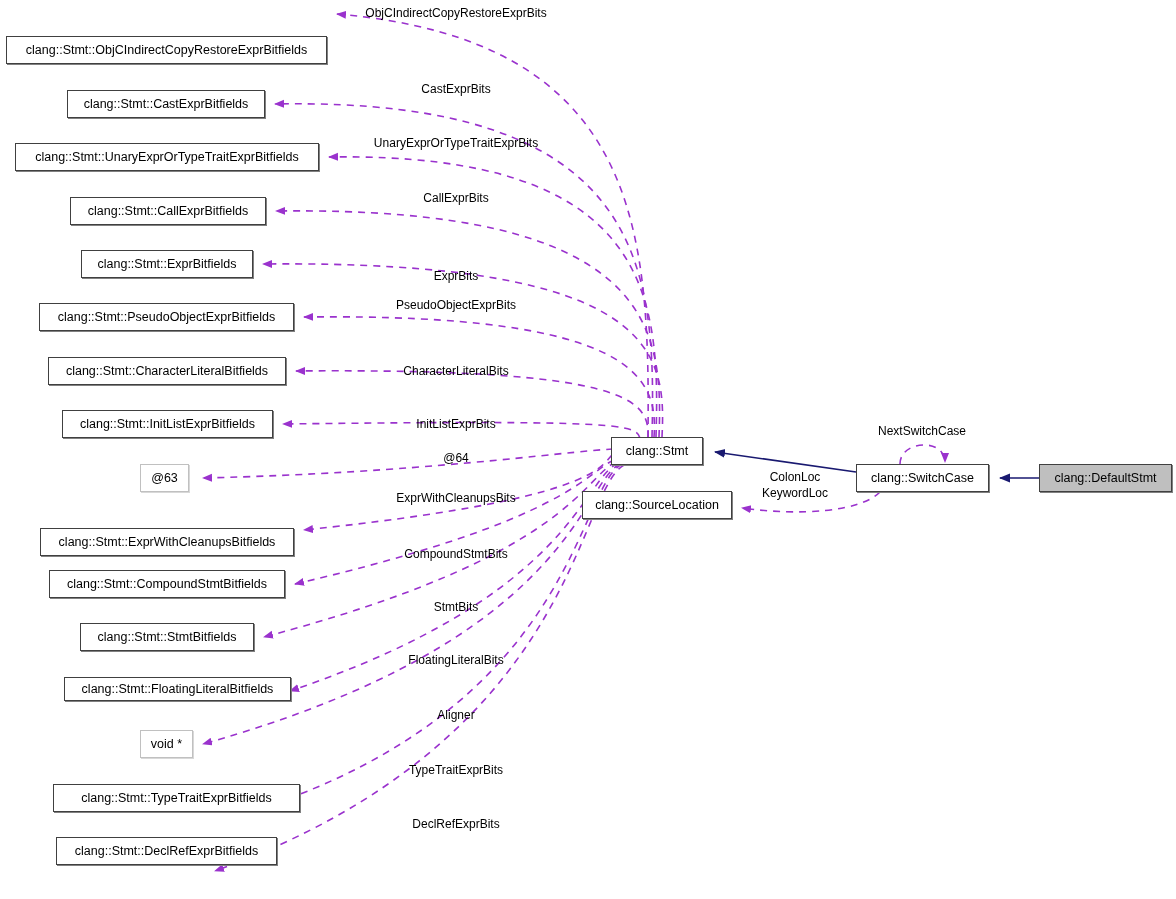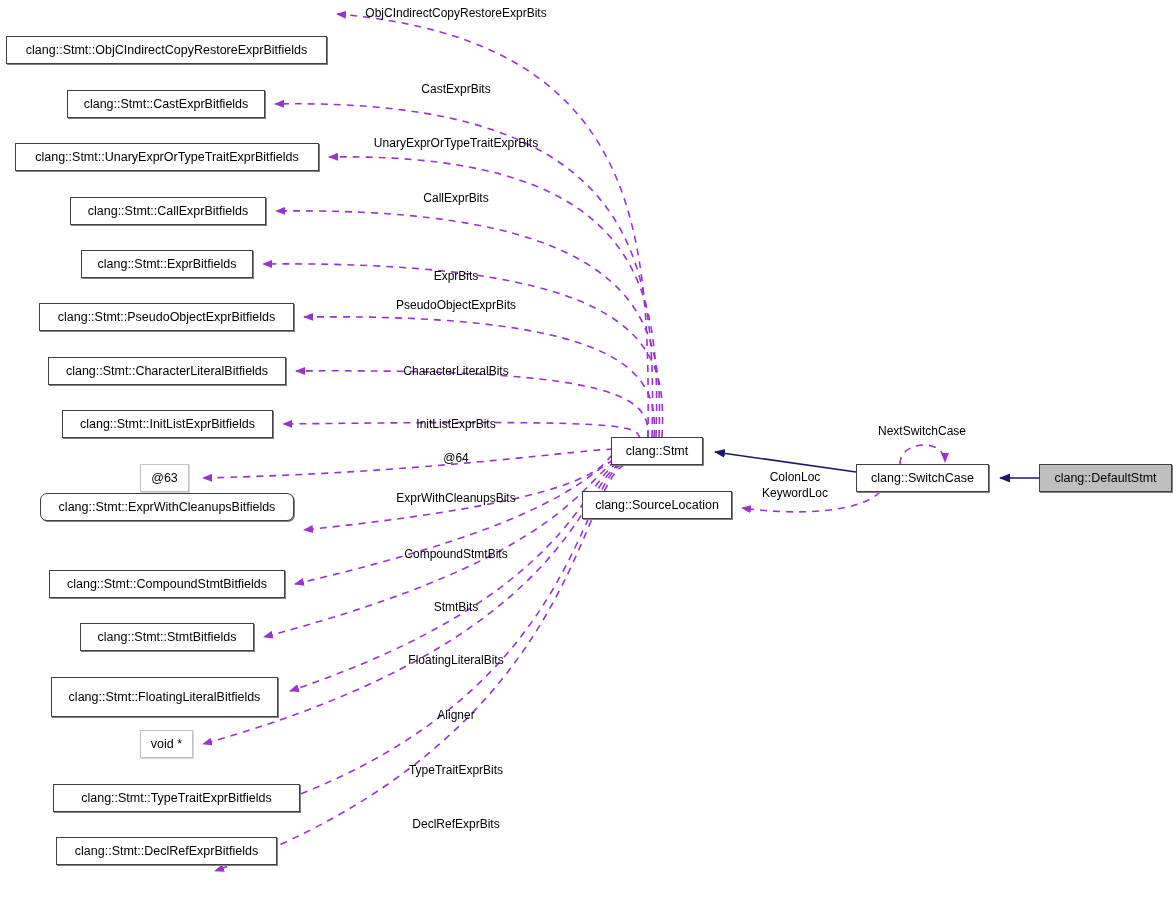--- a/index.html
+++ b/index.html
@@ -84,30 +84,30 @@
     </div>
     <div class="node-box" style="left: 48px; top: 357px; width: 238px; height: 28px;">
       <span>clang::Stmt::CharacterLiteralBitfields</span>
     </div>
     <div class="node-box" style="left: 62px; top: 410px; width: 211px; height: 28px;">
       <span>clang::Stmt::InitListExprBitfields</span>
     </div>
     <div class="node-box light" style="left: 140px; top: 464px; width: 49px; height: 28px;">
       <span>@63</span>
     </div>
-    <div class="node-box" style="left: 40px; top: 493px; width: 254px; height: 28px; border-radius: 7px;">
+    <div class="node-box" style="left: 40px; top: 528px; width: 254px; height: 28px;">
       <span>clang::Stmt::ExprWithCleanupsBitfields</span>
     </div>
     <div class="node-box" style="left: 49px; top: 570px; width: 236px; height: 28px;">
       <span>clang::Stmt::CompoundStmtBitfields</span>
     </div>
     <div class="node-box" style="left: 80px; top: 623px; width: 174px; height: 28px;">
       <span>clang::Stmt::StmtBitfields</span>
     </div>
-    <div class="node-box" style="left: 51px; top: 677px; width: 227px; height: 40px;">
+    <div class="node-box" style="left: 64px; top: 677px; width: 227px; height: 24px;">
       <span>clang::Stmt::FloatingLiteralBitfields</span>
     </div>
     <div class="node-box light" style="left: 140px; top: 730px; width: 53px; height: 28px;">
       <span>void *</span>
     </div>
     <div class="node-box" style="left: 53px; top: 784px; width: 247px; height: 28px;">
       <span>clang::Stmt::TypeTraitExprBitfields</span>
     </div>
     <div class="node-box" style="left: 56px; top: 837px; width: 221px; height: 28px;">
       <span>clang::Stmt::DeclRefExprBitfields</span>

